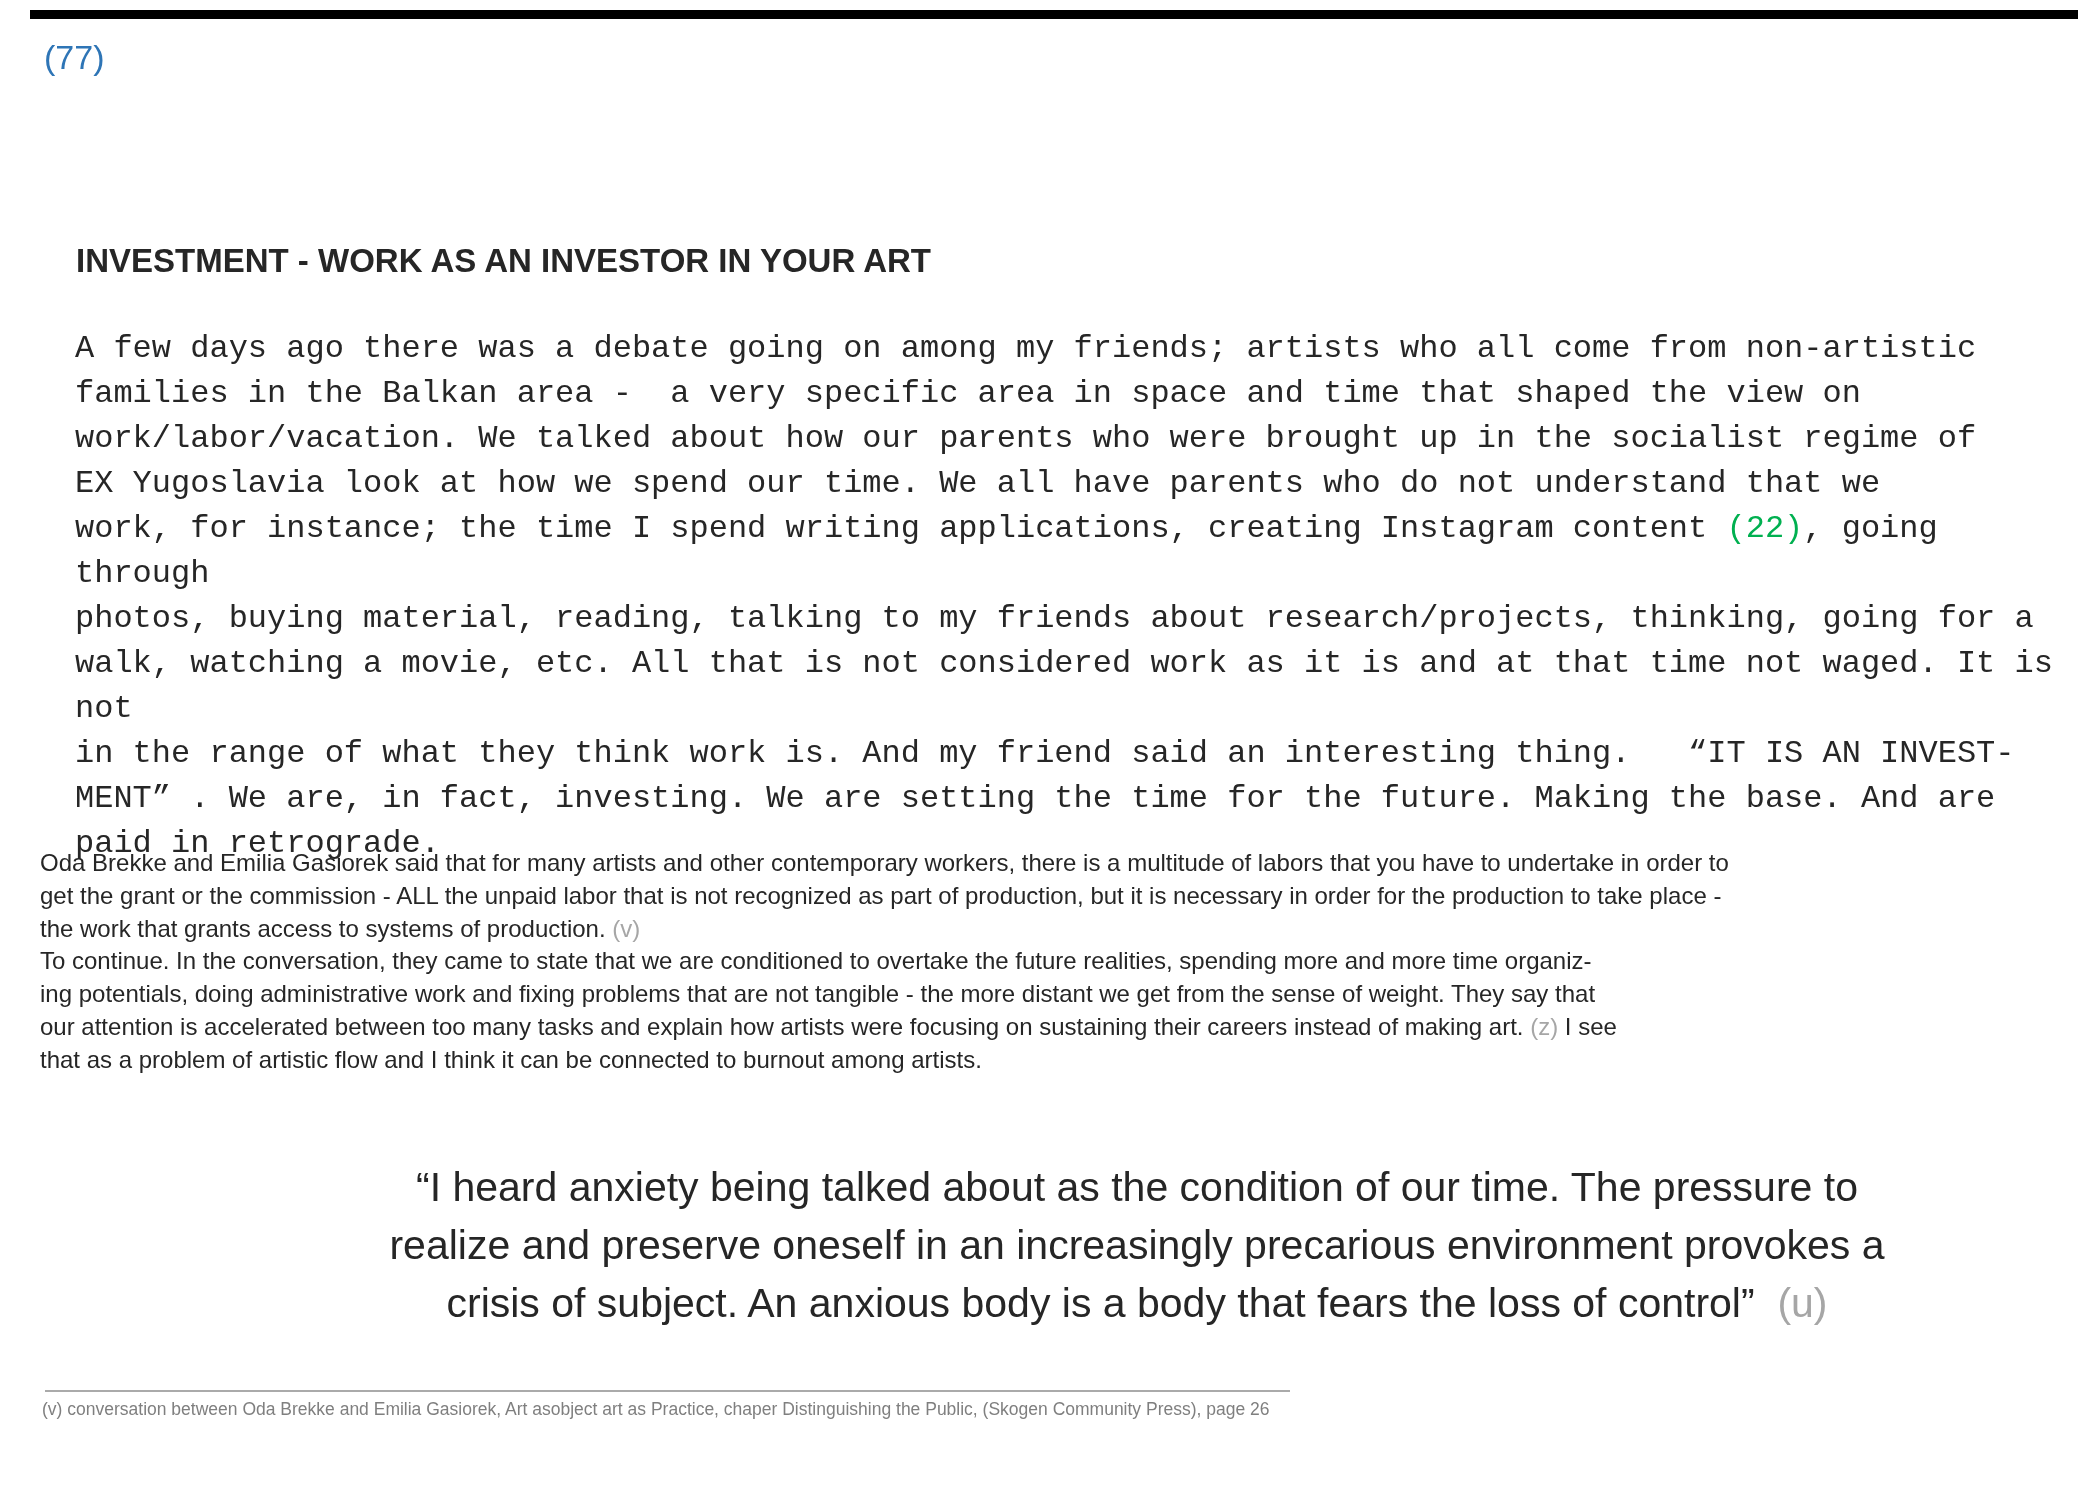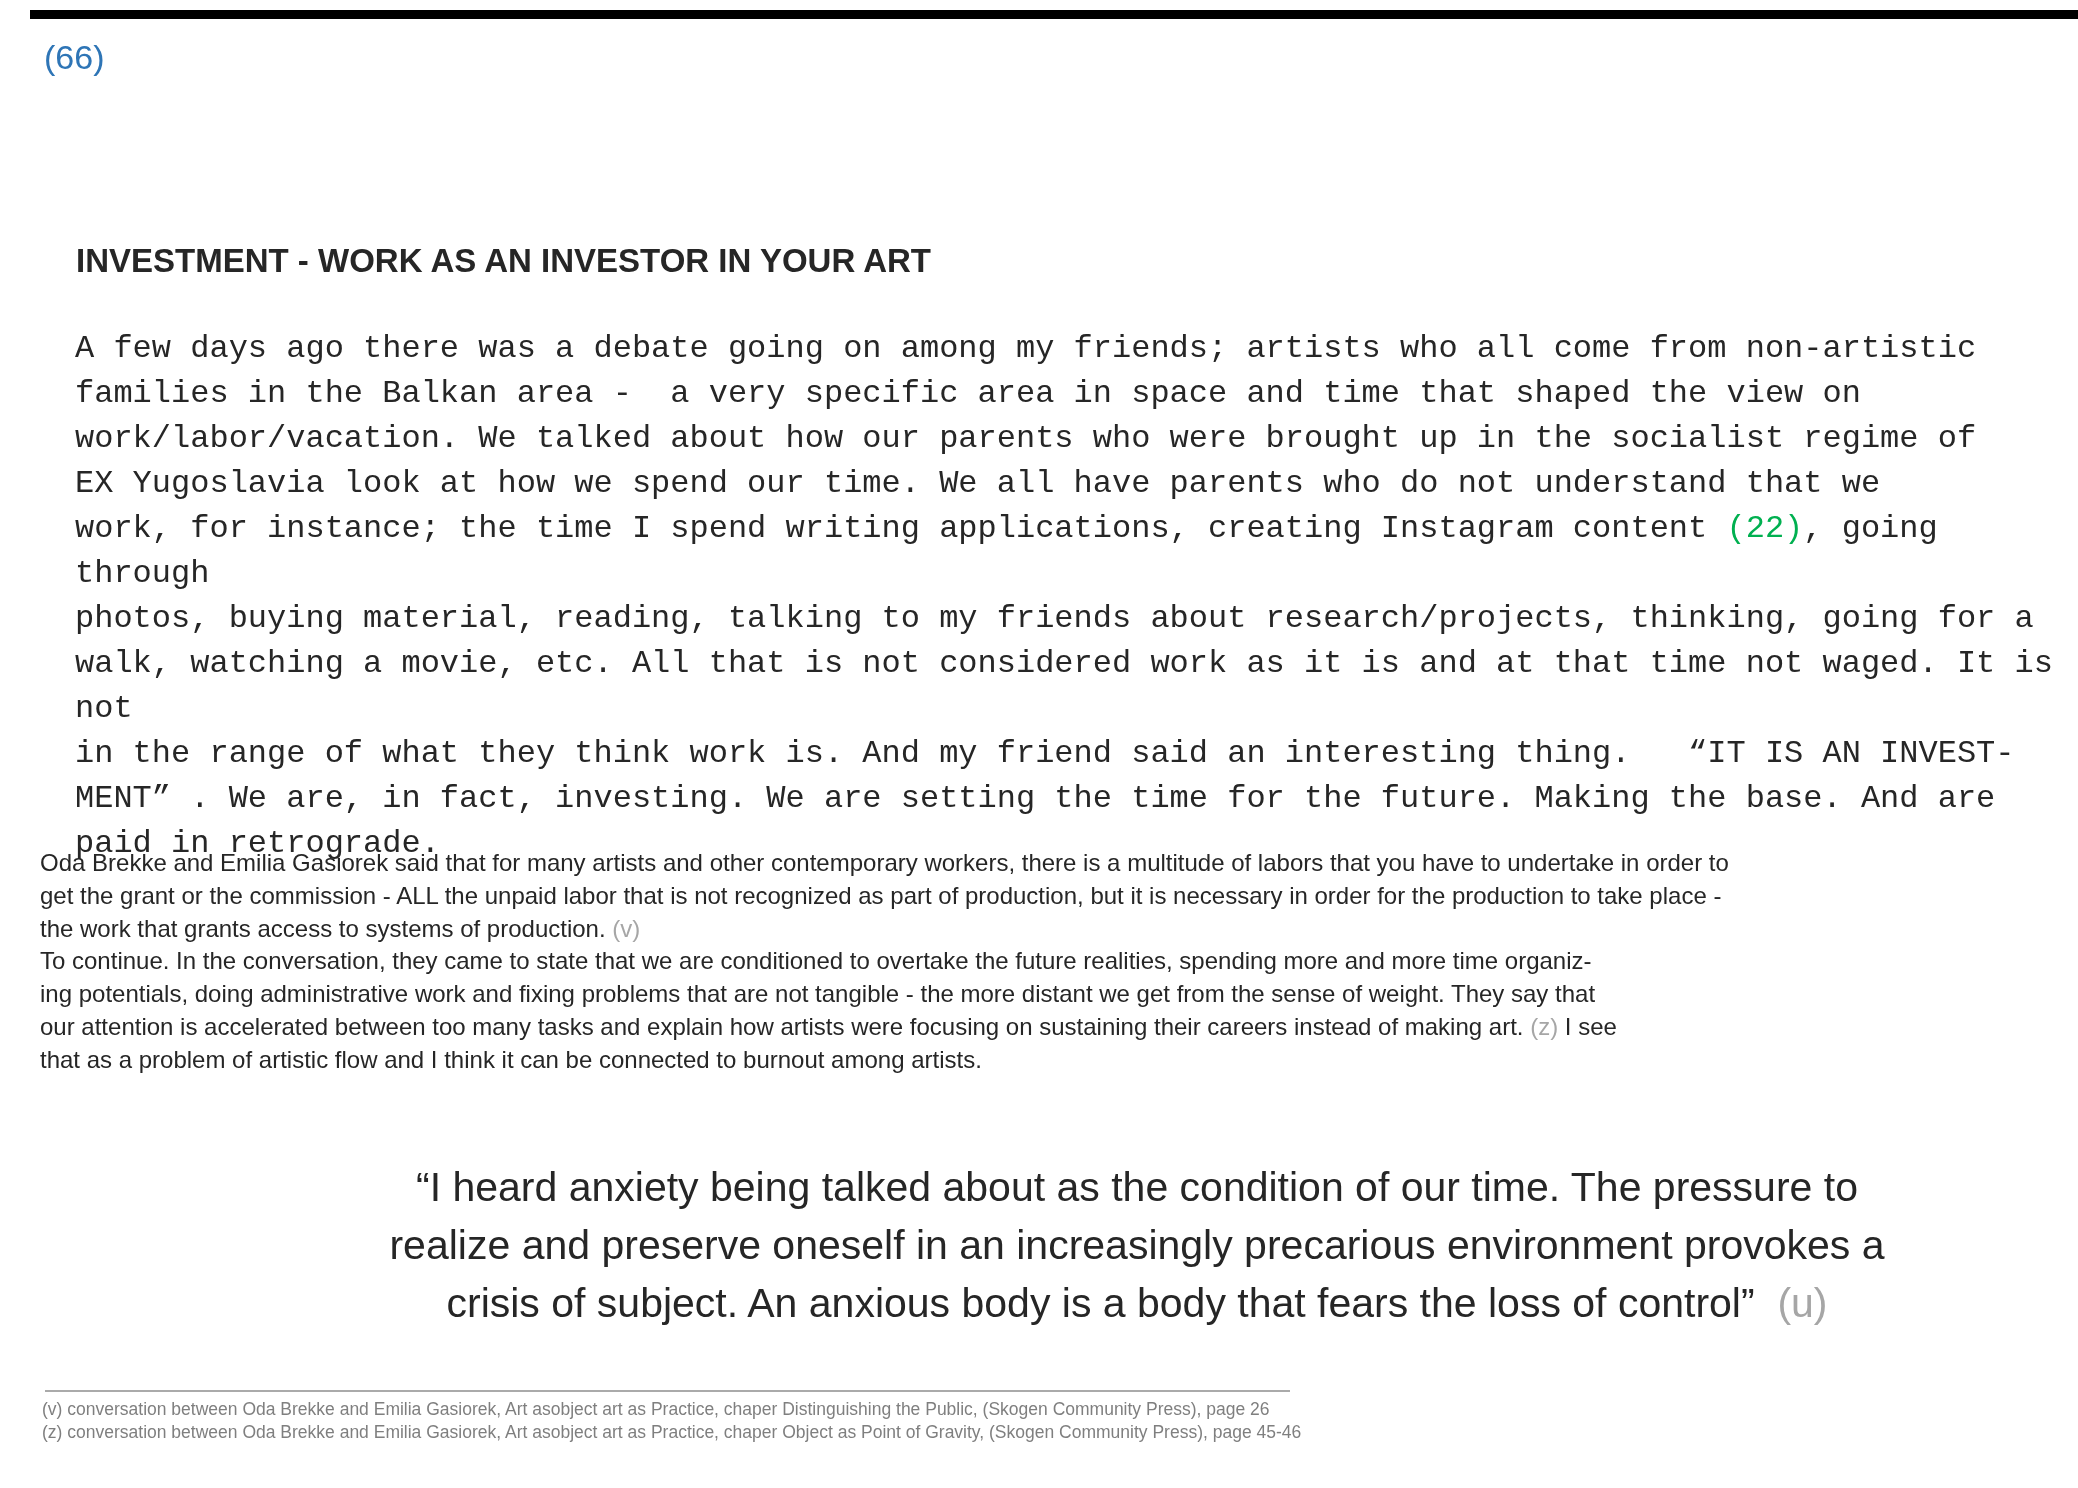--- a/index.html
+++ b/index.html
@@ -94,21 +94,21 @@
     color: var(--footnote-gray, #7F7F7F);
   }
 </style>
 </head>
 <body>
 
 <div class="page">
 
   <div class="top-rule"></div>
 
-  <div class="page-number">(66)</div>
+  <div class="page-number">(77)</div>
 
 
   <h2 class="section-heading">INVESTMENT - WORK AS AN INVESTOR IN YOUR ART</h2>
 
   <p class="main-paragraph"><span>A few days ago there was a debate going on among my friends; artists who all come from non-artistic
 families in the Balkan area -  a very specific area in space and time that shaped the view on
 work/labor/vacation. We talked about how our parents who were brought up in the socialist regime of
 EX Yugoslavia look at how we spend our time. We all have parents who do not understand that we
 work, for instance; the time I spend writing applications, creating Instagram content </span><span class="ref-green">(22)</span><span>, going through
 photos, buying material, reading, talking to my friends about research/projects, thinking, going for a
@@ -127,16 +127,15 @@
 that as a problem of artistic flow and I think it can be connected to burnout among artists.</span></p>
 
   <blockquote class="pull-quote"><span>“I heard anxiety being talked about as the condition of our time. The pressure to
 realize and preserve oneself in an increasingly precarious environment provokes a
 crisis of subject. An anxious body is a body that fears the loss of control”  </span><span class="ref-gray">(u)</span></blockquote>
 
   <div class="footnote-rule"></div>
 
   <div class="footnotes">
     <div class="footnote">(v) conversation between Oda Brekke and Emilia Gasiorek, Art asobject art as Practice, chaper Distinguishing the Public, (Skogen Community Press), page 26</div>
-    <div class="footnote">(z) conversation between Oda Brekke and Emilia Gasiorek, Art asobject art as Practice, chaper Object as Point of Gravity, (Skogen Community Press), page 45-46</div>
   </div>
 
 </div>
 
 </body></html>

